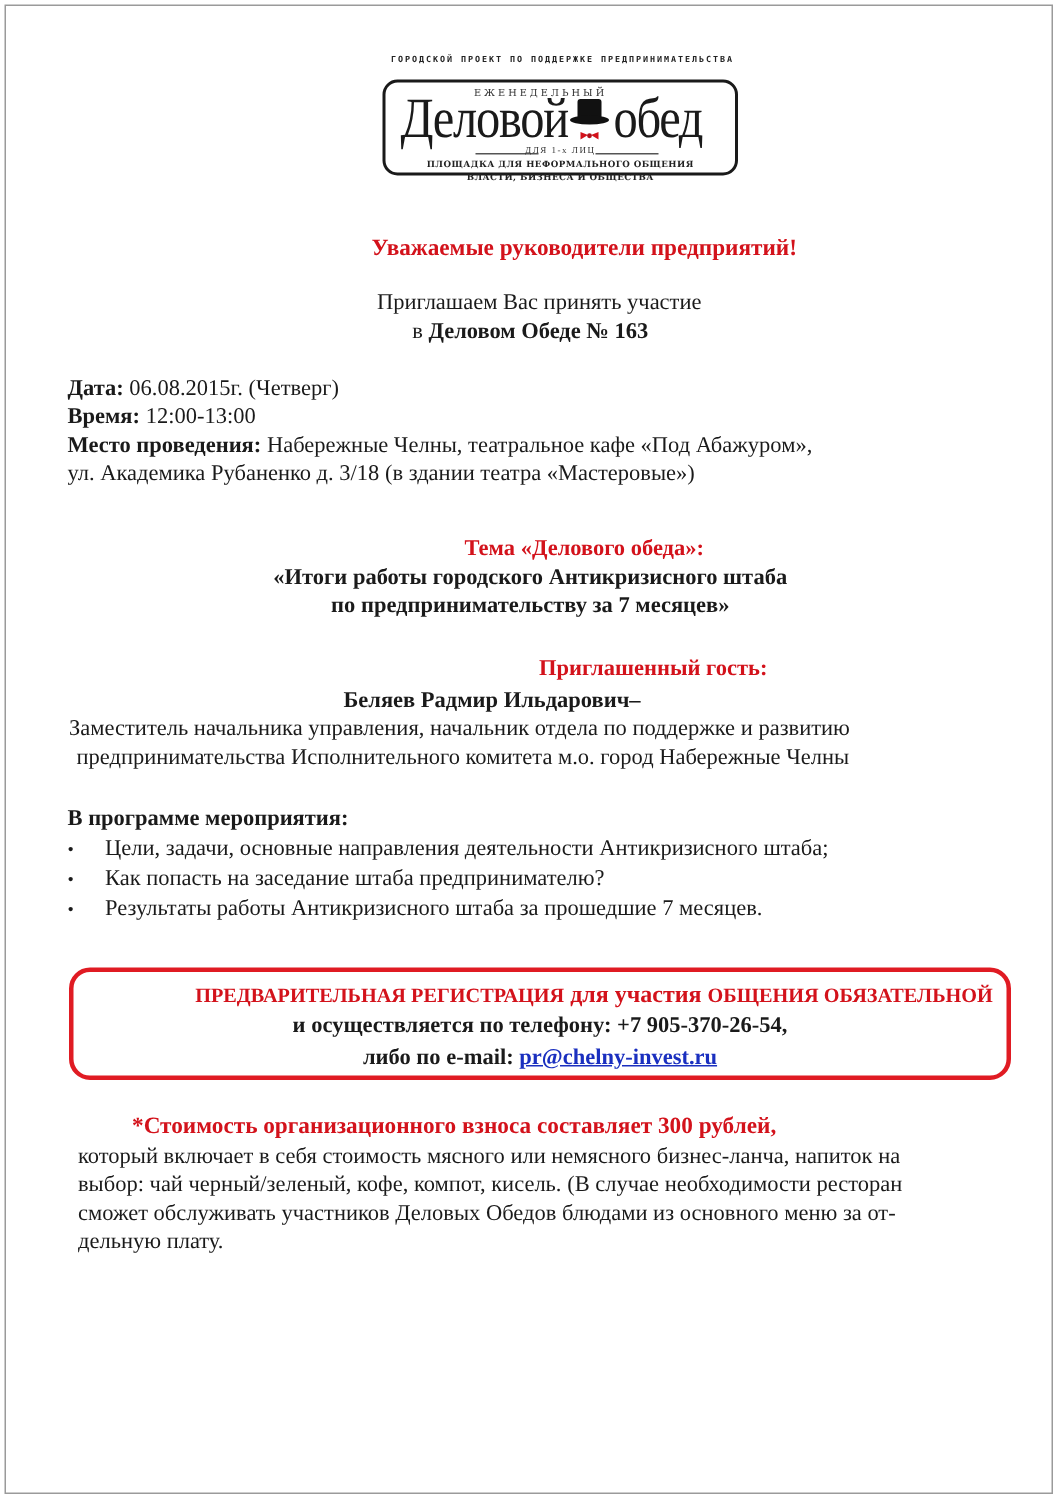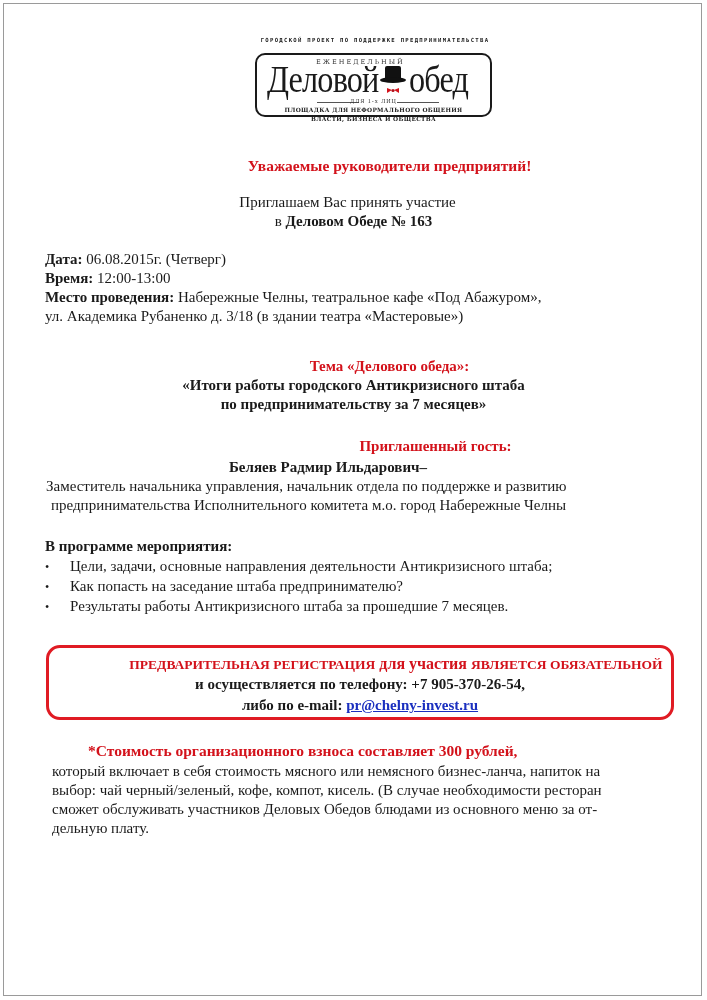--- a/index.html
+++ b/index.html
@@ -51,21 +51,21 @@
   .logo-sub.l2 { top:61px; }
 
   
   .txt { position:absolute; font-size:15px; line-height:18px; white-space:nowrap; }
   .center { text-align:center; }
   .red { color:#d3121b;padding-left:36px; }
   .b { font-weight:bold; }
   .i { }
 
   .greeting { left:0; width:707px; top:157px; font-size:15.5px; }
-  .invite1 { left:0; width:695px; top:193px; }
+  .invite1 { left:12px; width:695px; top:193px; }
   .invite2 { left:0; width:707px; top:212px; }
 
   .row-date { left:45px; top:250px; }
   .row-time { left:45px; top:269px; }
   .row-place { left:45px; top:288px;font-family:Liberation Serif, serif; }
   .row-place2 { left:45px; top:307px; }
 
   .theme-title { left:0; width:707px; top:357px; }
   .theme-l1 { left:0; width:707px; top:376px; }
   .theme-l2 { left:0; width:707px; top:395px; }
@@ -139,21 +139,21 @@
 <div class="txt center b guest-name">Беляев Радмир Ильдарович–</div>
 <div class="txt guest-pos1">Заместитель  начальника управления, начальник отдела по поддержке и развитию</div>
 <div class="txt guest-pos2">предпринимательства Исполнительного комитета м.о. город Набережные Челны</div>
 
 <div class="txt b prog-title">В программе мероприятия:</div>
 <div class="txt prog-item prog-1"><span class="bullet">•</span><span>Цели, задачи, основные направления деятельности Антикризисного штаба;</span></div>
 <div class="txt prog-item prog-2"><span class="bullet">•</span><span>Как попасть на заседание штаба предпринимателю?</span></div>
 <div class="txt prog-item prog-3"><span class="bullet">•</span><span>Результаты работы Антикризисного штаба за прошедшие 7 месяцев.</span></div>
 
 <div class="reg-box"></div>
-<div class="txt center b red reg-l1"><span>ПРЕДВАРИТЕЛЬНАЯ РЕГИСТРАЦИЯ</span><span class="small"> для участия </span><span>ЯВЛЯЕТСЯ ОБЯЗАТЕЛЬНОЙ</span></div>
+<div class="txt center b red reg-l1"><span>ПРЕДВАРИТЕЛЬНАЯ РЕГИСТРАЦИЯ</span><span class="small"> для участия </span><span>ОБЩЕНИЯ ОБЯЗАТЕЛЬНОЙ</span></div>
 <div class="txt center b reg-l2">и осуществляется по телефону: +7 905-370-26-54,</div>
 <div class="txt center b reg-l3"><span>либо по e-mail: </span><a class="email-link">pr@chelny-invest.ru</a></div>
 
 <div class="txt red b cost-title">*Стоимость организационного взноса составляет 300 рублей,</div>
 <div class="txt cost-l1">который включает в себя стоимость мясного или немясного бизнес-ланча, напиток на</div>
 <div class="txt cost-l2"><span>выбор: чай черный/зеленый, кофе, компот, кисель. </span><span class="i">(В случае необходимости ресторан</span></div>
 <div class="txt i cost-l3">сможет обслуживать участников Деловых Обедов блюдами из основного меню за от-</div>
 <div class="txt i cost-l4">дельную плату.</div>
 
 </body></html>

